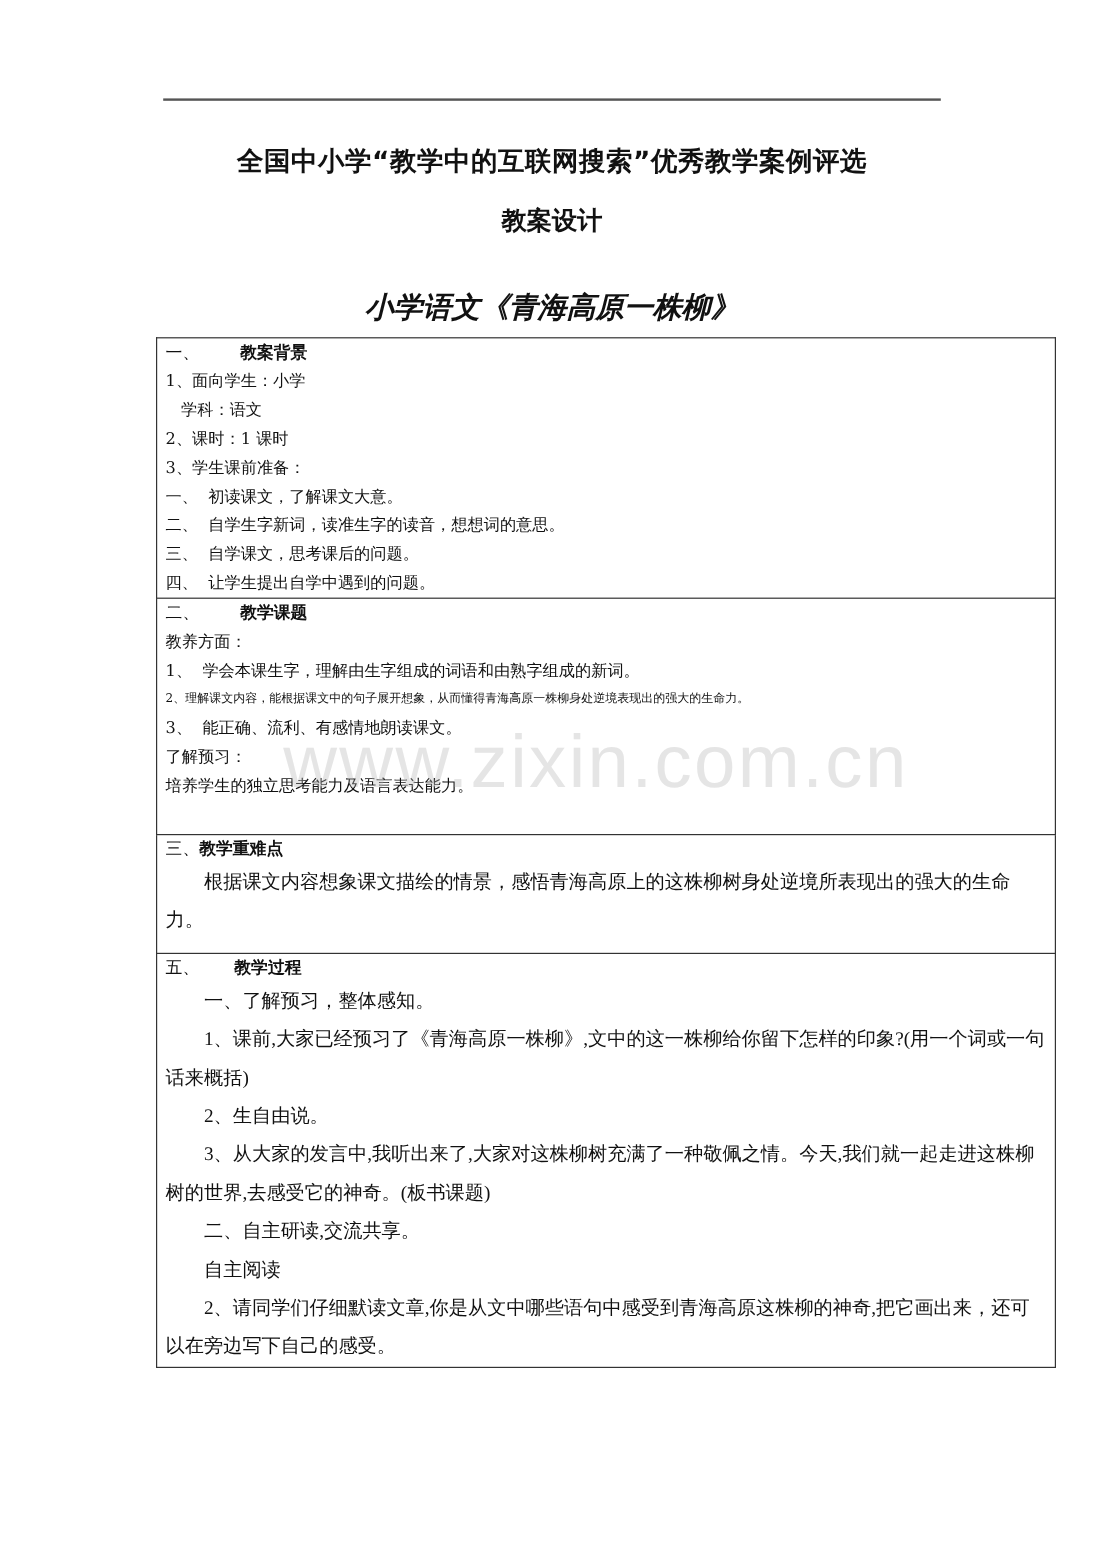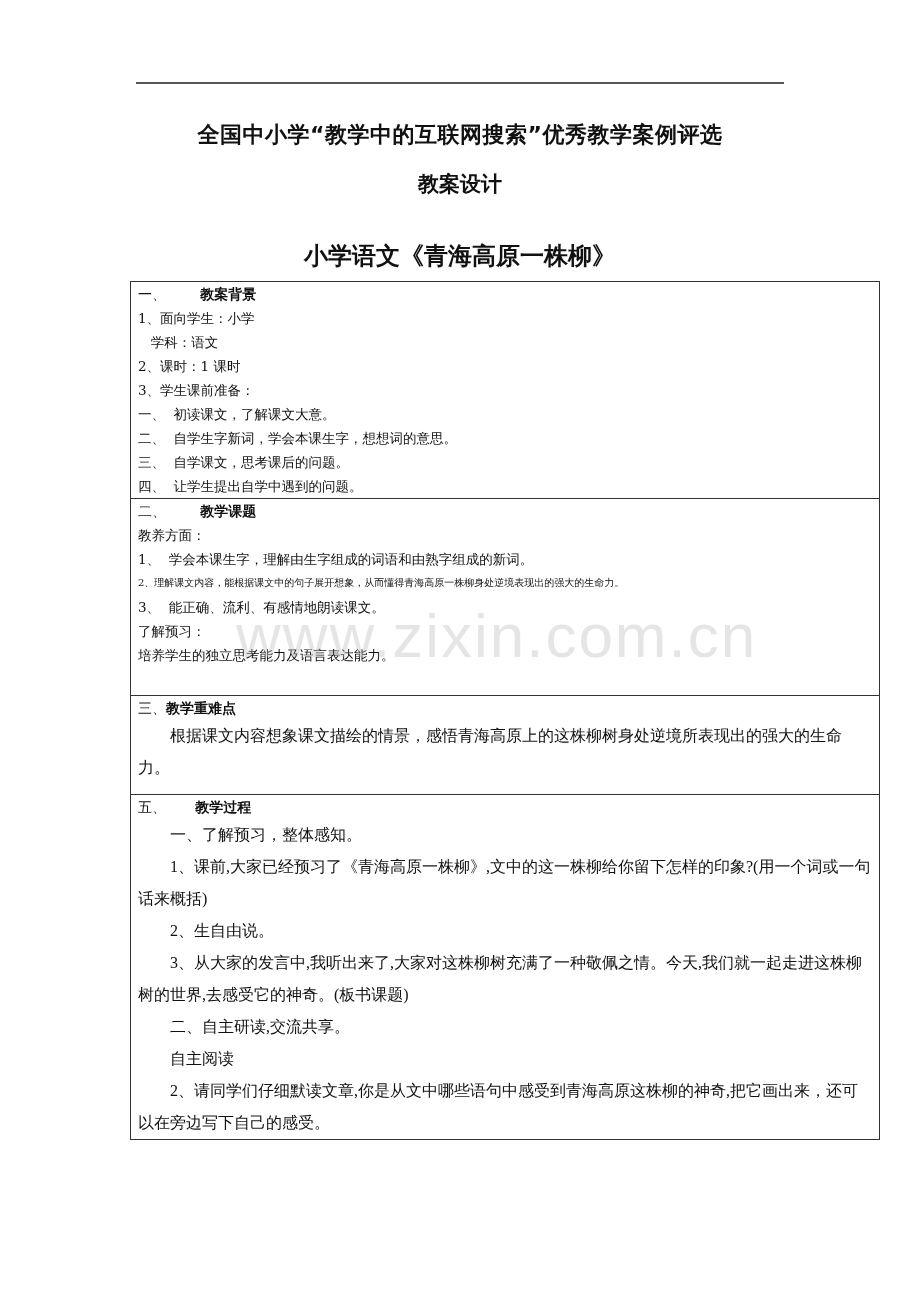--- a/index.html
+++ b/index.html
@@ -11,21 +11,21 @@
     position: absolute; left: 136px; top: 82px; width: 648px; height: 0;
     border-top: 2px solid #555;
   }
   .title {
     position: absolute; left: 0; width: 920px; text-align: center;
     font-family: "DejaVu Sans", "Liberation Sans", sans-serif;
     font-weight: bold; color: #111; white-space: nowrap;
   }
   .title-main { top: 120px; font-size: 22px; letter-spacing: 0.5px; }
   .title-sub { top: 170px; font-size: 21px; }
-  .title-lesson { top: 240px; font-size: 24px; }
+  .title-lesson { top: 240px; font-size: 24px; font-style: italic; }
   .watermark {
     position: absolute; left: 236px; top: 600px;
     font-family: "Liberation Sans", sans-serif; font-size: 62px;
     color: rgba(180,180,180,0.35); letter-spacing: 2px; pointer-events: none;
     white-space: nowrap;
   }
   table.plan {
     position: absolute; left: 130px; top: 281px; width: 750px;
     border-collapse: collapse; table-layout: fixed;
   }
@@ -58,21 +58,21 @@
 <table class="plan">
   <tbody>
       <tr>
     <td class="cell1">
       <div class="row-head"><span class="num">一、</span>       <span>教案背景</span></div>
       <div class="sm">1、面向学生：小学</div>
       <div class="sm">   学科：语文</div>
       <div class="sm">2、课时：1 课时</div>
       <div class="sm">3、学生课前准备：</div>
       <div class="sm">一、  初读课文，了解课文大意。</div>
-      <div class="sm">二、  自学生字新词，学会本课生字，想想词的意思。</div>
+      <div class="sm">二、  自学生字新词，读准生字的读音，想想词的意思。</div>
       <div class="sm">三、  自学课文，思考课后的问题。</div>
       <div class="sm">四、  让学生提出自学中遇到的问题。</div>
     </td>
   </tr>
   <tr>
     <td class="cell2">
       <div class="row-head"><span class="num">二、</span>       <span>教学课题</span></div>
       <div class="sm">教养方面：</div>
       <div class="sm">1、  学会本课生字，理解由生字组成的词语和由熟字组成的新词。</div>
       <div class="sm-wrap">2、理解课文内容，能根据课文中的句子展开想象，从而懂得青海高原一株柳身处逆境表现出的强大的生命力。</div>

